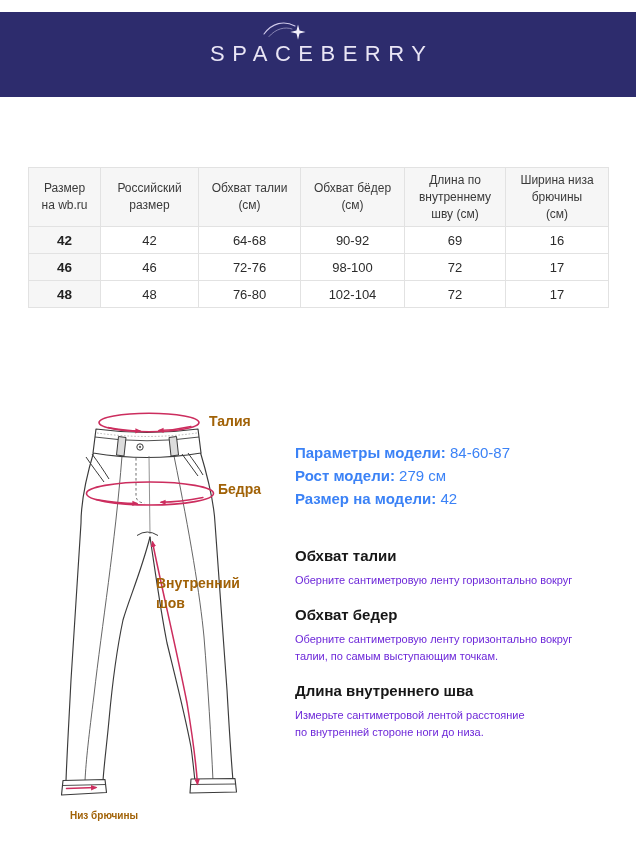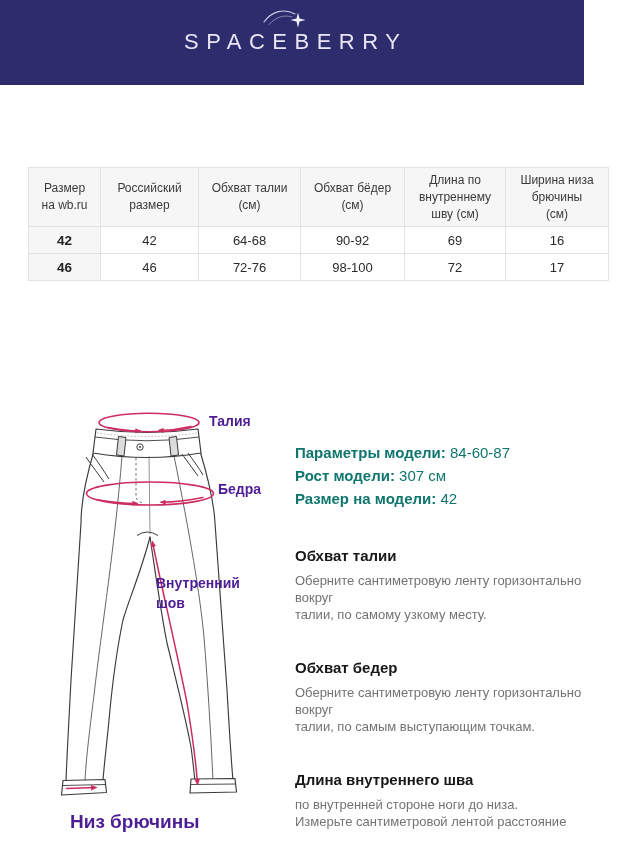--- a/index.html
+++ b/index.html
@@ -2,56 +2,56 @@
 <html><head>
 <meta charset="utf-8">
 <style>
   * { margin:0; padding:0; box-sizing:border-box; }
   html,body { background:#fff; }
   .page {
     position:relative; width:636px; height:848px; background:#ffffff;
     font-family:"Liberation Sans", sans-serif; overflow:hidden; margin:0 auto;
   }
   
-  .brand-header { position:absolute; left:0; top:0; width:584px; height:85px; background:#2d2c6d; }
+  .brand-header { position:absolute; left:0; top:12px; width:636px; height:85px; background:#2d2c6d; }
   .brand-logo-text {
     position:absolute; left:0; right:0; top:29px; text-align:center;
     color:#e9e5f5; font-size:22px; font-weight:400; letter-spacing:7.5px; text-indent:7.5px;
   }
   .comet-svg { position:absolute; left:262px; top:6px; }
   
   .size-table {
     position:absolute; left:28px; top:167px; width:580px;
     border-collapse:collapse; table-layout:fixed;border-radius:6px;
   }
   .size-table th, .size-table td { border:1px solid #e2e2e2; text-align:center; vertical-align:middle; }
   .size-table th {
     background:#f6f6f6; font-weight:400; font-size:12px; color:#3a3a3a;
     height:55px; line-height:1.4; white-space:pre-line; padding:4px 4px;
   }
   .size-table td { font-size:13px; color:#2b2b2b; height:27px; background:#fff; }
   .size-table td.rowhead { background:#f6f6f6; font-weight:700; font-size:13.5px; color:#222; }
   
   .pants-svg { position:absolute; left:30px; top:385px; }
   .dlabel {
-    position:absolute; font-size:14px; font-weight:600; color:#4c1d95; line-height:1.4;
+    position:absolute; font-size:14px; font-weight:600; color:#a16207; line-height:1.4;
   }
   .dlabel-waist  { left:209px; top:412px; }
   .dlabel-hips   { left:218px; top:480px; }
   .dlabel-inseam { left:156px; top:574px; width:98px; }
-  .dlabel-hem    { left:70px;  top:809px; font-size:19px; }
+  .dlabel-hem    { left:70px;  top:809px; font-size:10px; }
   
   .rightcol { position:absolute; left:295px; top:441px; width:326px; }
-  .param-line { font-size:15px; line-height:23px; color:#0f766e; }
+  .param-line { font-size:15px; line-height:23px; color:#3b82f6; }
   .param-line .lbl { font-weight:700; }
   .param-line .val { font-weight:400; }
-  .section { margin-top:36px; }
+  .section { margin-top:17px; }
   .section.first { margin-top:37px; }
   .section-title { font-size:15px; font-weight:700; color:#171717; line-height:18px; margin-bottom:7px; }
-  .section-body  { font-size:13px; color:#737373; line-height:17px; }
+  .section-body  { font-size:11px; color:#6d28d9; line-height:17px; }
 </style>
 </head>
 <body>
 
 <div class="page">
 
   <div class="brand-header">
     <svg class="comet-svg" width="46" height="28" viewBox="0 0 46 28">
       <path d="M 2,16 C 10,5 22,2 33,8" fill="none" stroke="#cfc9ea" stroke-width="1.1" stroke-linecap="round"></path>
       <path d="M 7,18.5 C 14,10.5 23,8.5 30,11" fill="none" stroke="#cfc9ea" stroke-width="0.7" opacity="0.8" stroke-linecap="round"></path>
@@ -97,20 +97,28 @@
         <td>16</td>
       </tr>
       <tr>
         <td class="rowhead">46</td>
         <td>46</td>
         <td>72-76</td>
         <td>98-100</td>
         <td>72</td>
         <td>17</td>
       </tr>
+      <tr>
+        <td class="rowhead">48</td>
+        <td>48</td>
+        <td>76-80</td>
+        <td>102-104</td>
+        <td>72</td>
+        <td>17</td>
+      </tr>
     </tbody>
   </table>
 
   <svg class="pants-svg" width="270" height="450" viewBox="0 0 270 450">
     <defs>
       <marker id="arrp" viewBox="0 0 10 10" refX="7.5" refY="5" markerWidth="4.4" markerHeight="4.4" orient="auto-start-reverse">
         <path d="M0,0.8 L9.6,5 L0,9.2 Z" fill="#cc2d5e"></path>
       </marker>
     </defs>
 
@@ -175,45 +183,44 @@
   <div class="dlabel dlabel-inseam">Внутренний шов</div>
   <div class="dlabel dlabel-hem">Низ брючины</div>
 
   <div class="rightcol">
     <div class="param-line">
       <span class="lbl">Параметры модели:</span>
       <span class="val">84-60-87</span>
     </div>
     <div class="param-line">
       <span class="lbl">Рост модели:</span>
-      <span class="val">307 см</span>
+      <span class="val">279 см</span>
     </div>
     <div class="param-line">
       <span class="lbl">Размер на модели:</span>
       <span class="val">42</span>
     </div>
 
     <div class="section first">
       <div class="section-title">Обхват талии</div>
       <div class="section-body">
         <div>Оберните сантиметровую ленту горизонтально вокруг</div>
-        <div>талии, по самому узкому месту.</div>
       </div>
     </div>
 
     <div class="section">
       <div class="section-title">Обхват бедер</div>
       <div class="section-body">
         <div>Оберните сантиметровую ленту горизонтально вокруг</div>
         <div>талии, по самым выступающим точкам.</div>
       </div>
     </div>
 
     <div class="section">
       <div class="section-title">Длина внутреннего шва</div>
       <div class="section-body">
+        <div>Измерьте сантиметровой лентой расстояние</div>
         <div>по внутренней стороне ноги до низа.</div>
-        <div>Измерьте сантиметровой лентой расстояние</div>
       </div>
     </div>
   </div>
 
 </div>
 
 </body></html>

